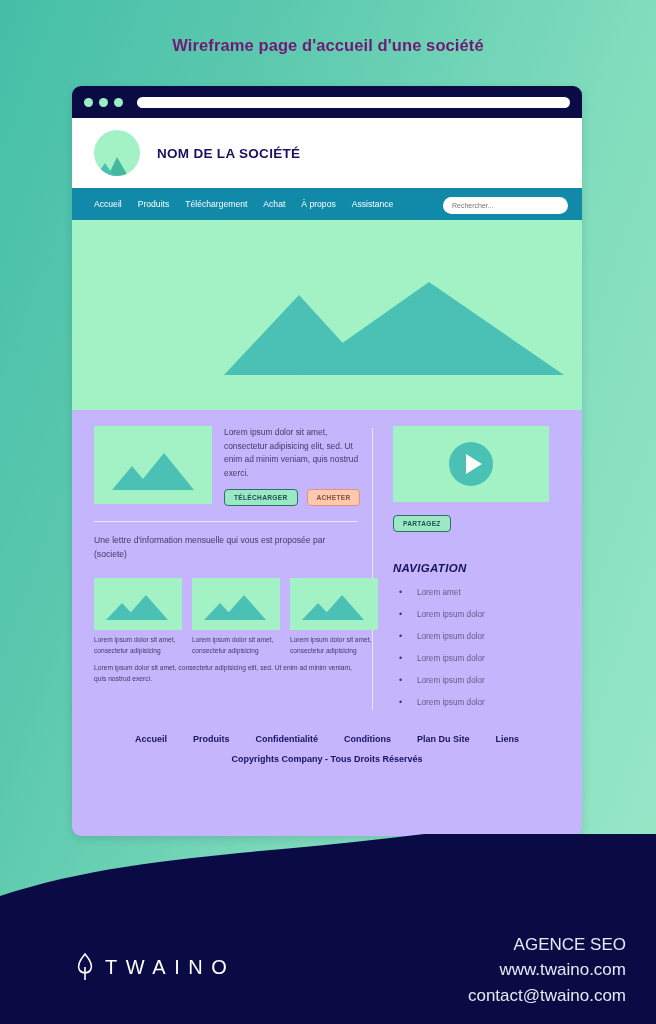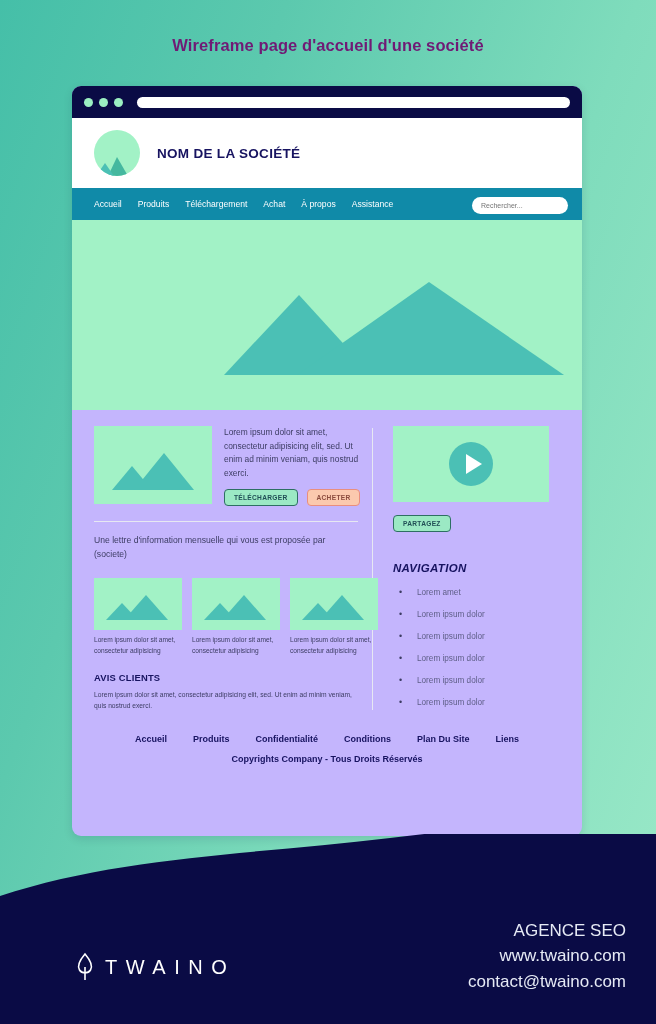--- a/index.html
+++ b/index.html
@@ -46,21 +46,21 @@
   .navbar{
     height:32px; background:#108AA8; display:flex; align-items:center;
     padding:0 14px; gap:0;
   }
   .nav-link{
     color:#fff; font-size:8.6px; padding:0 8px; white-space:nowrap;
     cursor:pointer;
   }
   .search-wrap{ margin-left:auto; }
   .search-input{
-    width:96px; height:17px; border-radius:9px; border:none; background:#fff;
+    width:125px; height:17px; border-radius:9px; border:none; background:#fff;
     font-family:"Liberation Sans", sans-serif; font-size:7px; color:#5B5B78;
     padding:0 9px; outline:none;
   }
   
   .hero{
     height:190px; background:#A2F2C6; position:relative; overflow:hidden;
   }
   .hero svg{ position:absolute; left:0; bottom:0; }
   
   .content{
@@ -148,21 +148,21 @@
   }
   
   .wave{ position:absolute; left:0; bottom:0; width:656px; height:190px; }
   .brand{
     position:absolute; left:74px; bottom:42px; display:flex; align-items:center; gap:9px;margin-top:25px;
   }
   .brand-word{
     color:#fff; font-size:20px; letter-spacing:8.5px; font-weight:normal;
   }
   .agency{
-    position:absolute; right:30px; bottom:30px; text-align:right; color:#E6EAF5;
+    position:absolute; right:30px; bottom:16px; text-align:right; color:#E6EAF5;
   }
   .agency div{ font-size:17px; line-height:1.5; }
 </style>
 </head>
 <body>
 
 <div class="poster-title">Wireframe page d'accueil d'une société</div>
 
 <div class="browser">
 
@@ -251,21 +251,20 @@
           <div class="card-img">
             <svg width="88" height="52" viewBox="0 0 88 52">
               <polygon points="12,42 28,25 44,42" fill="#4BC0B5"></polygon>
               <polygon points="30,42 52,17 74,42" fill="#4BC0B5"></polygon>
             </svg>
           </div>
           <div class="card-caption">Lorem ipsum dolor sit amet, consectetur adipisicing</div>
         </div>
       </div>
 
-      <div class="avis-title">AVIS CLIENTS</div>
       <div class="avis-text">Lorem ipsum dolor sit amet, consectetur adipisicing elit, sed. Ut enim ad minim veniam, quis nostrud exerci.</div>
     </div>
 
     <div class="col-divider"></div>
 
     <div class="col-right">
       <div class="video">
         <div class="play-circle">
           <div class="play-tri"></div>
         </div>

